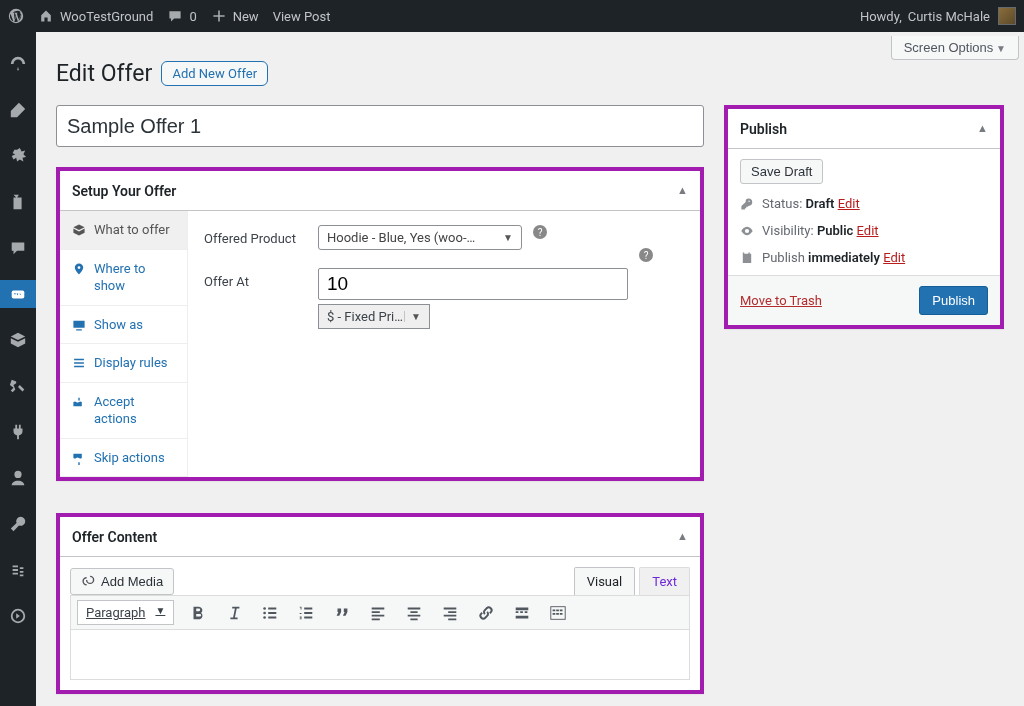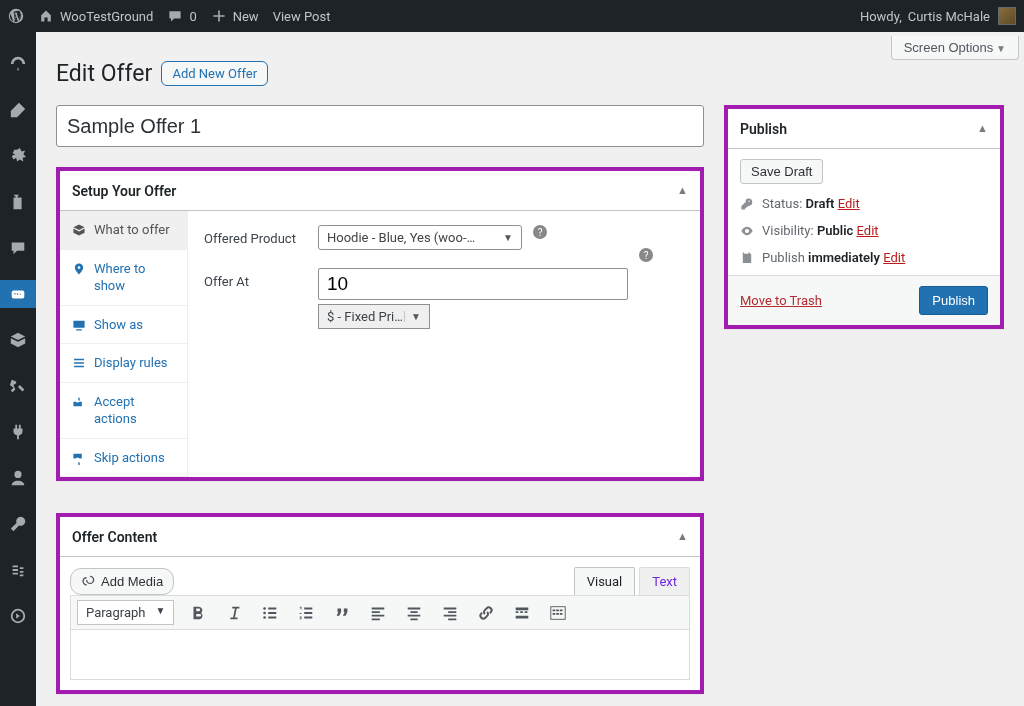--- a/index.html
+++ b/index.html
@@ -69,26 +69,26 @@
 .pub-row { display: flex; align-items: center; gap: 8px; margin-top: 12px; color: #646970; }
 .pub-row svg { width: 14px; height: 14px; fill: #8c8f94; }
 .pub-row b { color: #1d2327; font-weight: 600; }
 .pub-row a { color: #b91c1c; text-decoration: underline; cursor: pointer; }
 .publish-actions { display: flex; align-items: center; justify-content: space-between; padding: 10px 12px; border-top: 1px solid #dcdcde; background: #f6f7f7; }
 .trash-link { color: #b32d2e; text-decoration: underline; cursor: pointer; font-size: 13px; }
 .btn-primary { background: #2271b1; border: 1px solid #135e96; color: #fff; padding: 6px 12px; border-radius: 3px; font-size: 13px; cursor: pointer; }
 
 
 .media-row { padding: 10px 10px 0 10px; display: flex; justify-content: space-between; align-items: flex-end; }
-.add-media-btn { background: #f6f7f7; border: 1px solid #c3c4c7; border-radius: 11px; padding: 5px 10px; font-size: 13px; color: #2c3338; cursor: pointer; display: inline-flex; align-items: center; gap: 6px; }
+.add-media-btn { background: #f6f7f7; border: 1px solid #c3c4c7; border-radius: 3px; padding: 5px 10px; font-size: 13px; color: #2c3338; cursor: pointer; display: inline-flex; align-items: center; gap: 6px; }
 .editor-tabs { display: flex; gap: 4px; }
 .editor-tab { padding: 6px 12px; font-size: 13px; color: #6d28d9; border: 1px solid #dcdcde; border-bottom: none; background: #f0f0f1; cursor: pointer; border-radius: 2px 2px 0 0; }
 .editor-tab.active { background: #f6f7f7; border-color: #c3c4c7; color: #1d2327; }
 .toolbar { margin: 0 10px; border: 1px solid #dcdcde; background: #f6f7f7; display: flex; align-items: center; gap: 12px; padding: 4px 6px; }
-.tb-select { display: inline-flex; align-items: flex-start; gap: 10px; padding: 4px 8px; border: 1px solid #c3c4c7; background: #fff; font-size: 13px; cursor: pointer; }
+.tb-select { display: inline-flex; align-items: flex-start; gap: 10px; padding: 4px 8px; border: 1px solid #c3c4c7; background: #fff; font-size: 13px; cursor: pointer; text-decoration: underline; }
 .tb-btn { width: 24px; height: 24px; display: inline-flex; align-items: center; justify-content: center; cursor: pointer; }
 .tb-btn svg { width: 18px; height: 18px; fill: #50575e; }
 .editor-canvas { margin: 0 10px 10px 10px; border: 1px solid #dcdcde; border-top: none; min-height: 50px; background: #fff; }
 
 .setup-offer-box { margin-top: 20px; }
 </style>
 </head>
 <body>
 
 <div class="admin-bar">

